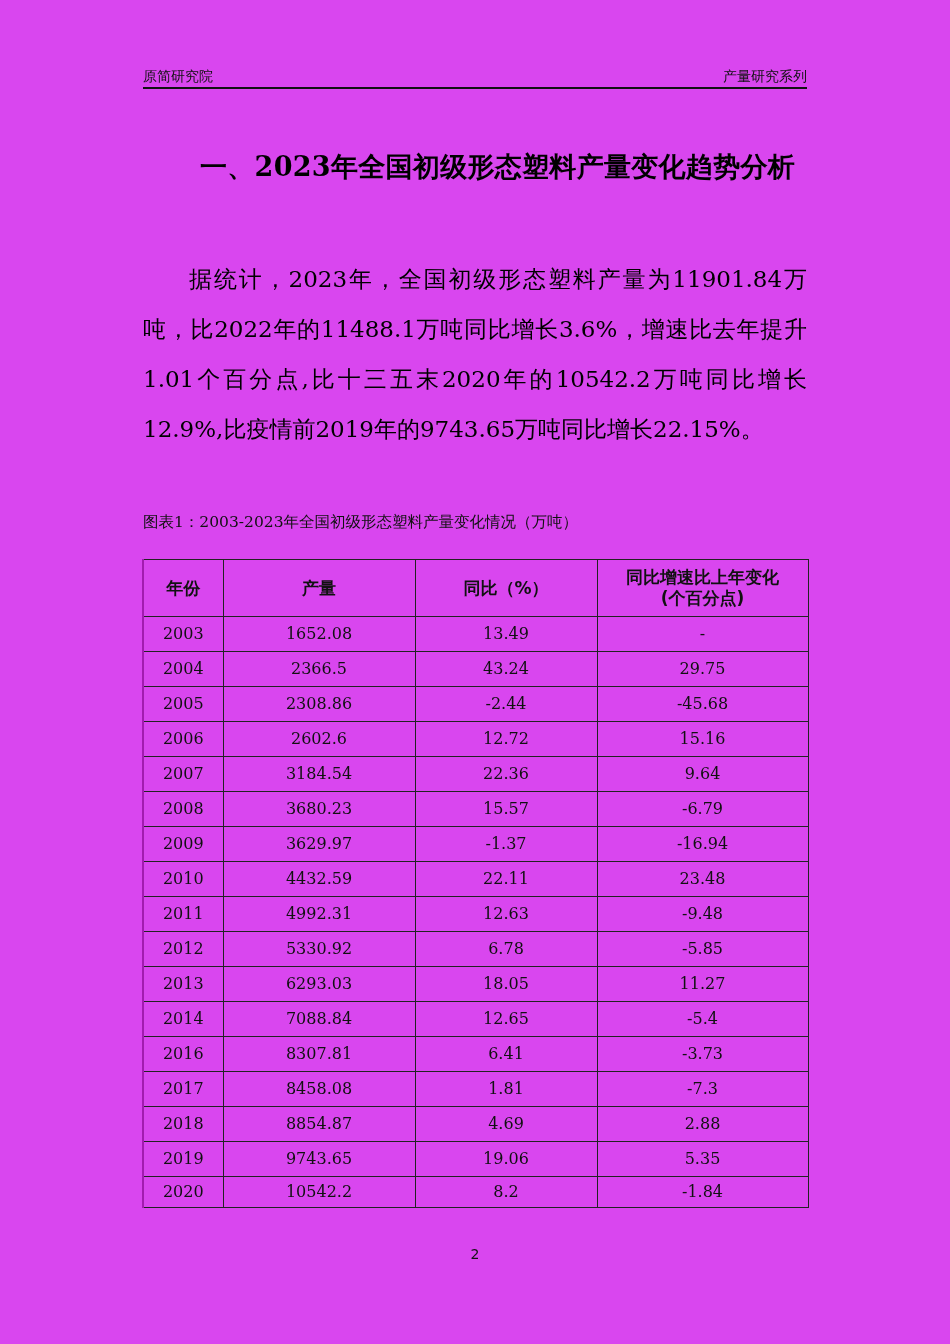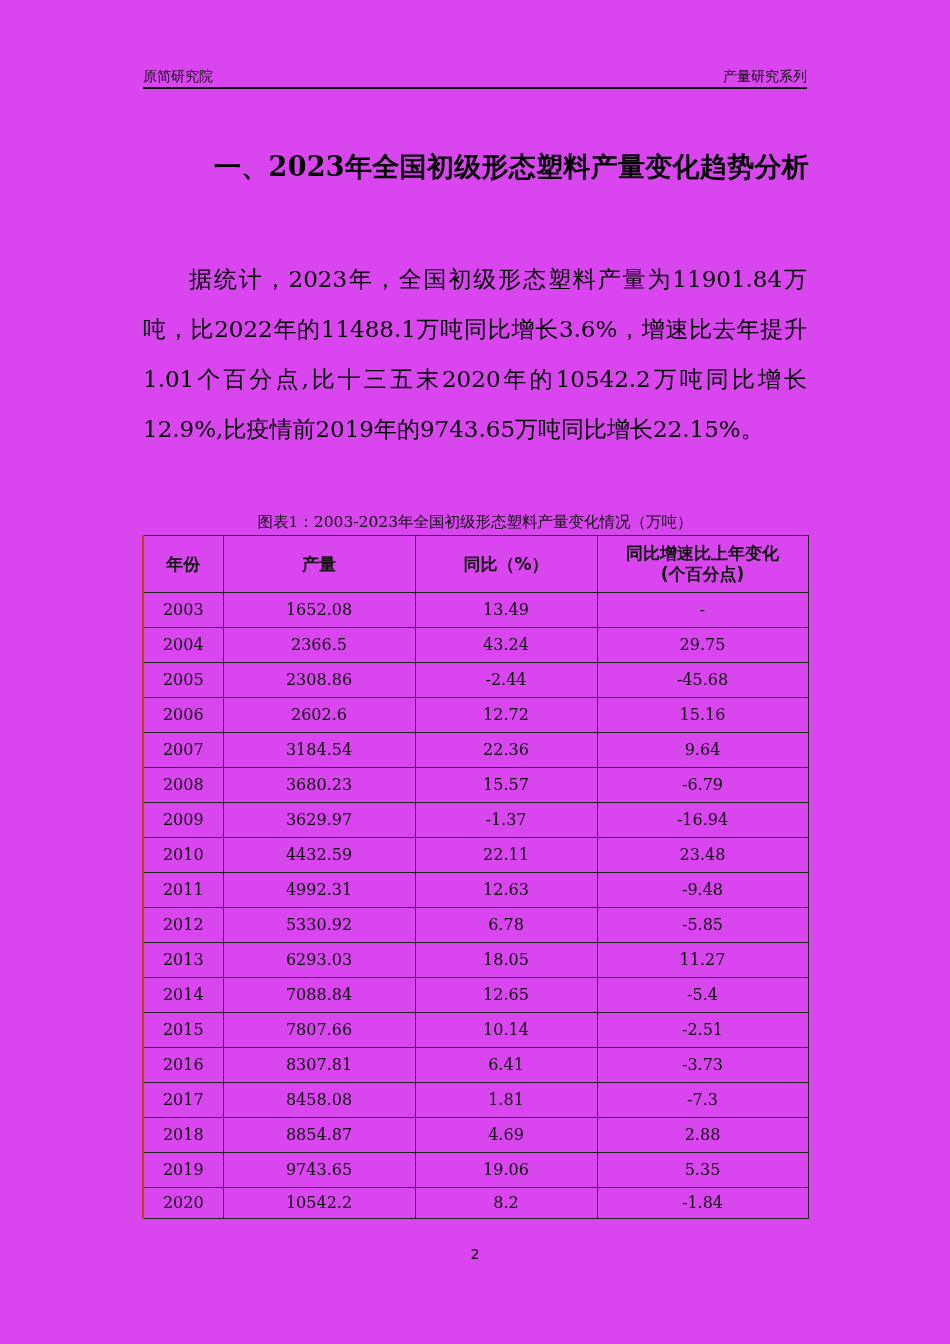--- a/index.html
+++ b/index.html
@@ -7,51 +7,51 @@
   .page { position: absolute; left: 0; top: 0; width: 950px; height: 1344px; background: #d946ef; }
 
   .header-left, .header-right {
     position: absolute; top: 66px; font-family: "DejaVu Sans", sans-serif; font-size: 14px; line-height: 20px; color: #111;
   }
   .header-left { left: 143px; }
   .header-right { right: 143px; text-align: center; }
   .header-rule { position: absolute; left: 143px; width: 664px; top: 87px; height: 2px; background: #111; }
 
   .heading {
-    position: absolute; left: 152px; width: 664px; top: 138px;
+    position: absolute; left: 138px; width: 664px; top: 138px;
     font-family: "DejaVu Serif", serif; font-weight: bold; font-size: 27px; line-height: 58px;
     text-indent: 62px; letter-spacing: 0.3px; color: #000; margin: 0;
   }
 
   .para {
     position: absolute; left: 143px; width: 664px; top: 254px;
     font-family: "DejaVu Serif", serif; font-size: 23px; line-height: 50px;
     text-indent: 46px; text-align: justify; margin: 0; color: #000;
   }
 
   .caption {
-    position: absolute; left: 143px; width: 664px; top: 511px; text-align: center;
+    position: absolute; left: 143px; width: 664px; top: 511px; text-align: left;
     font-family: "DejaVu Serif", serif; font-size: 15.5px; line-height: 22px; color: #111;
   }
 
   table.data {
     position: absolute; left: 142px; top: 535px; width: 665px;
     border-collapse: collapse; table-layout: fixed;
     font-family: "DejaVu Serif", serif; font-size: 16px; color: #111;
   }
   table.data th, table.data td {
     border: 1px solid #222; text-align: center; padding: 0; overflow: hidden; white-space: nowrap;
   }
   table.data thead th {
     height: 56px; font-family: "DejaVu Sans", sans-serif; font-weight: bold; font-size: 17px; line-height: 21px;
   }
   table.data thead th.two-line { white-space: normal; }
   table.data tbody td { height: 34px; line-height: 34px; }
   table.data tbody tr.last td { height: 24px; line-height: 30px; vertical-align: top; }
-  table.data { border-left: 2px solid #c2410c; }
+  table.data { border-left: 2px solid #a21caf; margin-top: 24px; }
 
   .page-number {
     position: absolute; left: 0; width: 950px; top: 1246px; text-align: center;
     font-family: "DejaVu Sans", sans-serif; font-size: 14px; color: #111;
   }
 </style>
 </head>
 <body>
 
 <div class="page">
@@ -151,26 +151,20 @@
           <td>18.05</td>
           <td>11.27</td>
         </tr>
         <tr>
           <td>2014</td>
           <td>7088.84</td>
           <td>12.65</td>
           <td>-5.4</td>
         </tr>
         <tr>
-          <td>2015</td>
-          <td>7807.66</td>
-          <td>10.14</td>
-          <td>-2.51</td>
-        </tr>
-        <tr>
           <td>2016</td>
           <td>8307.81</td>
           <td>6.41</td>
           <td>-3.73</td>
         </tr>
         <tr>
           <td>2017</td>
           <td>8458.08</td>
           <td>1.81</td>
           <td>-7.3</td>

